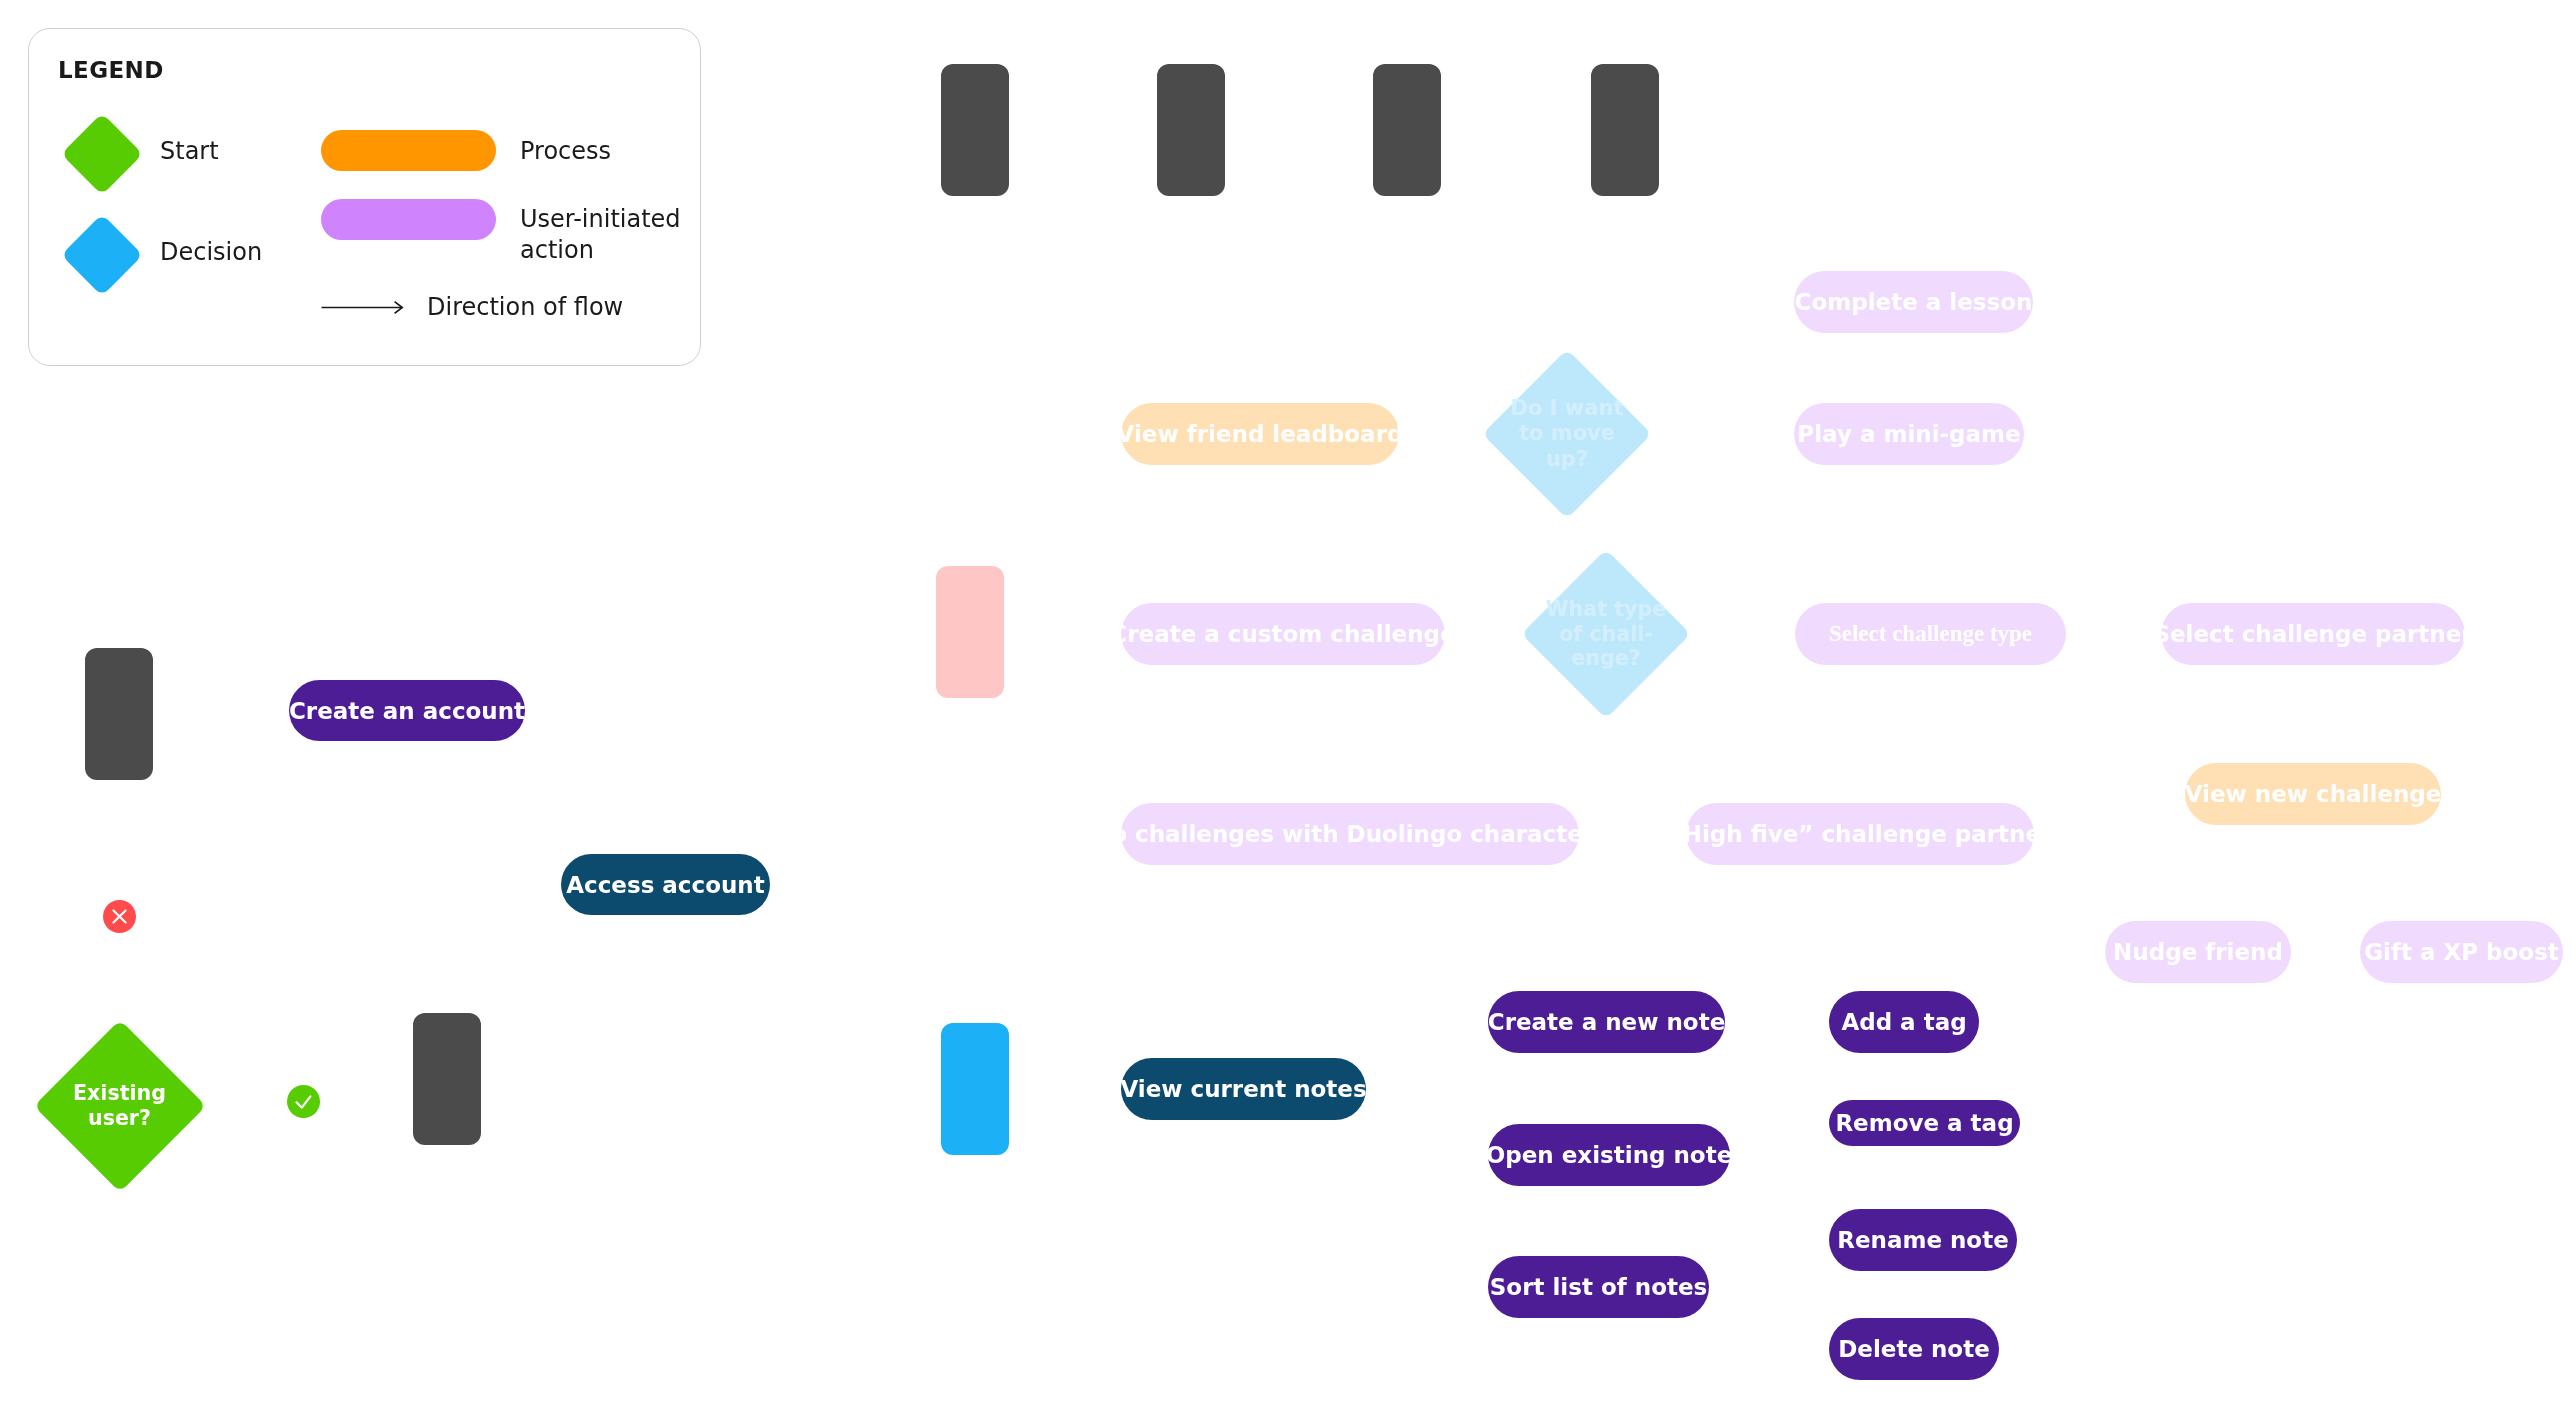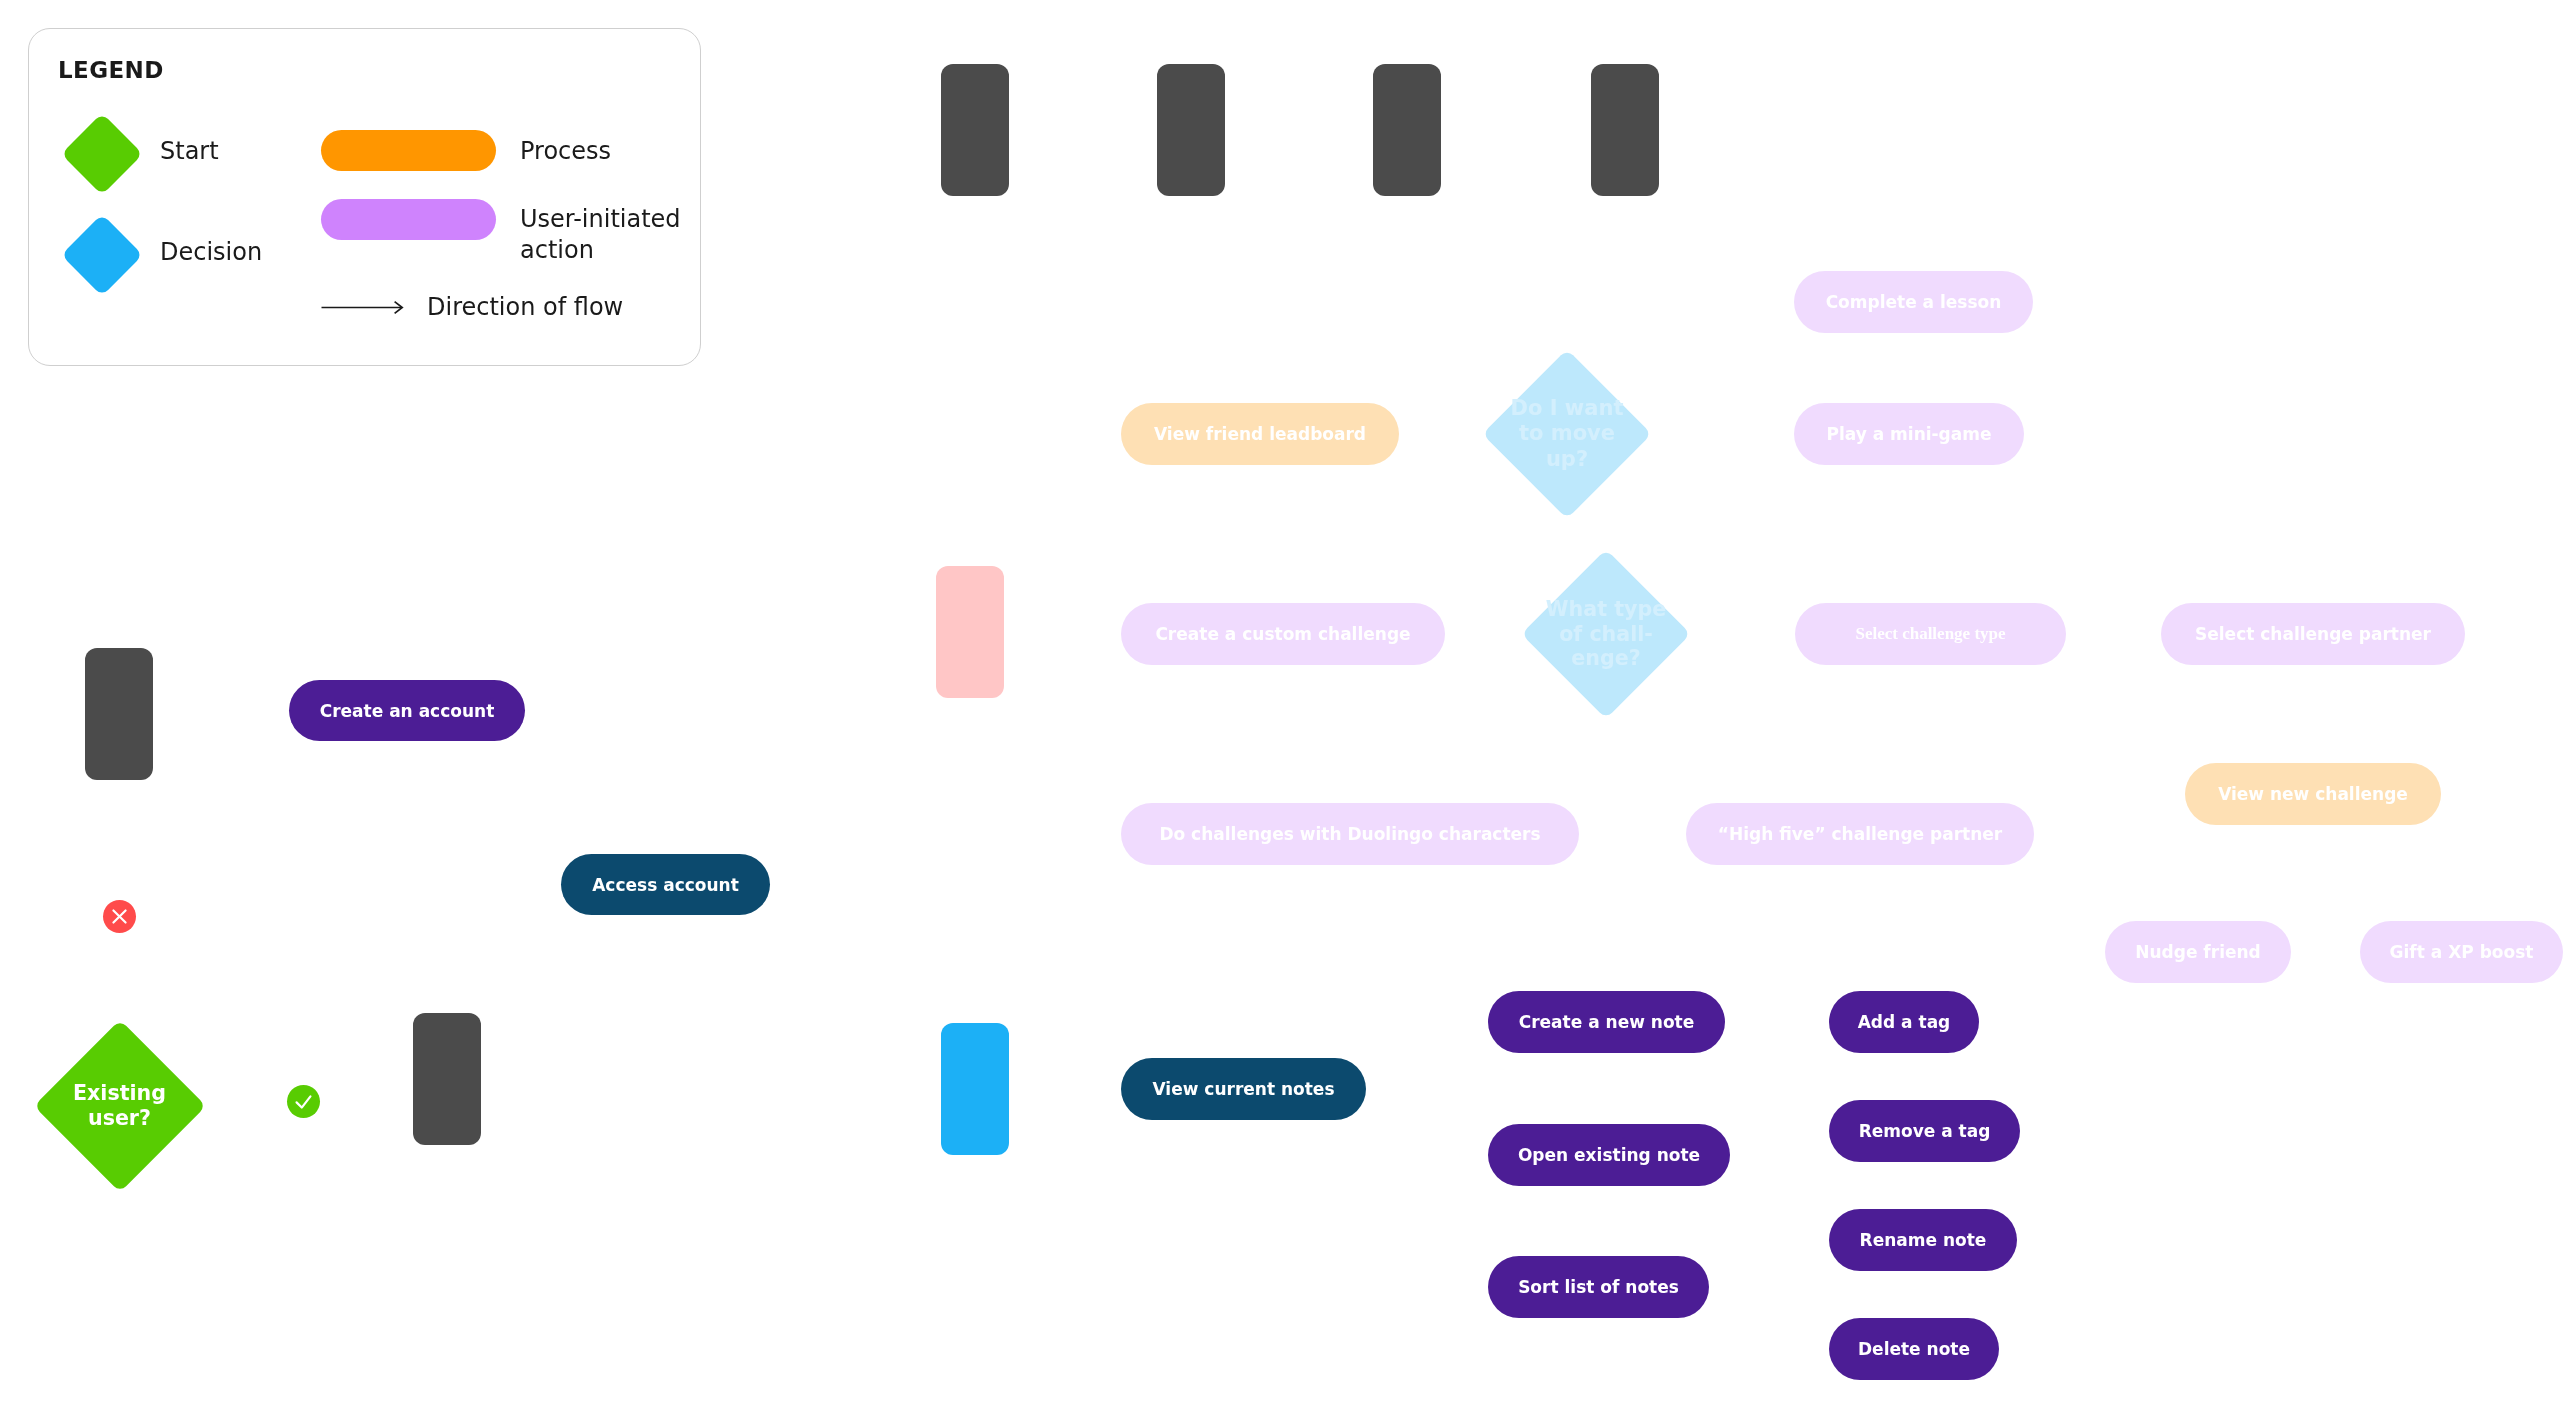--- a/index.html
+++ b/index.html
@@ -18,21 +18,21 @@
   .diamond { position: absolute; }
   .diamond .shape { position: absolute; left: 50%; top: 50%; border-radius: 8.6px;
                     transform: translate(-50%,-50%) rotate(45deg); }
   .diamond .dtext { position: absolute; left: 0; top: 0; width: 100%; height: 100%;
                     display: flex; align-items: center; justify-content: center; text-align: center;
                     color: #fff; font-weight: bold; line-height: 1.2; }
 
   
   .pill { position: absolute; height: 62px; border-radius: 31px; color: #fff;
           display: flex; align-items: center; justify-content: center;
-          font-size: 17px; font-weight: bold; white-space: nowrap; box-sizing: border-box; }
+          font-size: 23px; font-weight: bold; white-space: nowrap; box-sizing: border-box; }
   .purple { background: #4c1d95; }
   .orange { background: #0c4a6e; }
   .purple-faded { background: #f0dbfe; }
   .orange-faded { background: #fee0b4; }
 
   
   .phone { position: absolute; width: 68px; height: 132px; border-radius: 12px; background: #4b4b4b; }
   .phone.pink { background: #ffc6c6; }
   .phone.blue { background: #1cb0f6; }
 
@@ -146,16 +146,16 @@
 
 <div class="phone blue" style="left:941px; top:1023px;"></div>
 
 <div class="pill orange" style="left:1121px; top:1058px; width:245px; height:62px;">View current notes</div>
 
 <div class="pill purple" style="left:1488px; top:991px; width:237px; height:62px;">Create a new note</div>
 <div class="pill purple" style="left:1488px; top:1124px; width:242px; height:62px;">Open existing note</div>
 <div class="pill purple" style="left:1488px; top:1256px; width:221px; height:62px;">Sort list of notes</div>
 
 <div class="pill purple" style="left:1829px; top:991px; width:150px; height:62px;">Add a tag</div>
-<div class="pill purple" style="left:1829px; top:1100px; width:191px; height:62px;">Remove a tag</div>
+<div class="pill purple" style="left:1829px; top:1100px; width:191px; height:46px;">Remove a tag</div>
 <div class="pill purple" style="left:1829px; top:1209px; width:188px; height:62px;">Rename note</div>
 <div class="pill purple" style="left:1829px; top:1318px; width:170px; height:62px;">Delete note</div>
 
 
 </body></html>

